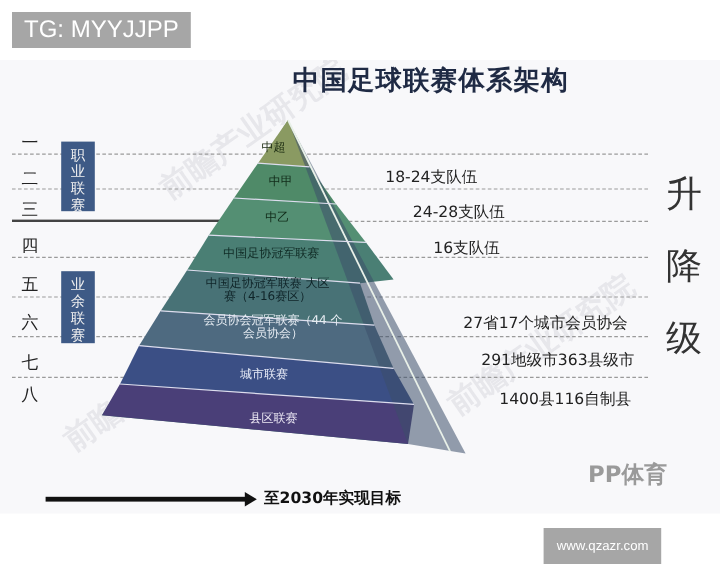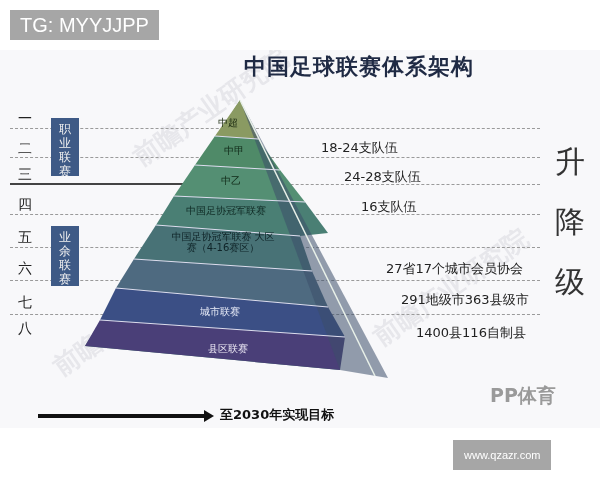--- a/index.html
+++ b/index.html
@@ -86,20 +86,21 @@
     <polyline points="134,209 312,221" stroke="#dde" stroke-width="1" fill="none"></polyline>
     <polyline points="116,238 328,257" stroke="#dde" stroke-width="1" fill="none"></polyline>
     <polyline points="100,270 345,287" stroke="#dde" stroke-width="1" fill="none"></polyline>
   </svg>
 
   <div class="lvl" style="left:218px;top:66px;color:#1a2a10;">中超</div>
   <div class="lvl" style="left:224px;top:94px;color:#102a18;">中甲</div>
   <div class="lvl" style="left:221px;top:124px;color:#102a18;text-align:right;">中乙</div>
   <div class="lvl" style="left:186px;top:154px;color:#0f2a24;">中国足协冠军联赛</div>
   <div class="lvl" style="left:168px;top:181px;width:110px;white-space:normal;line-height:11px;color:#0f2428;">中国足协冠军联赛 大区赛（4-16赛区）</div>
+  <div class="lvl" style="left:165px;top:212px;width:125px;white-space:normal;line-height:11px;color:#e6ecf2;">会员协会冠军联赛（44 个会员协会）</div>
   <div class="lvl" style="left:200px;top:255px;color:#e8ecf8;text-align:right;">城市联赛</div>
   <div class="lvl" style="left:208px;top:292px;color:#ece8f4;">县区联赛</div>
 
   <div class="teams" style="left:321px;top:89px;">18-24支队伍</div>
   <div class="teams" style="left:344px;top:118px;">24-28支队伍</div>
   <div class="teams" style="left:361px;top:148px;">16支队伍</div>
   <div class="teams" style="left:386px;top:210px;">27省17个城市会员协会</div>
   <div class="teams" style="left:401px;top:241px;">291地级市363县级市</div>
   <div class="teams" style="left:416px;top:274px;">1400县116自制县</div>
 

